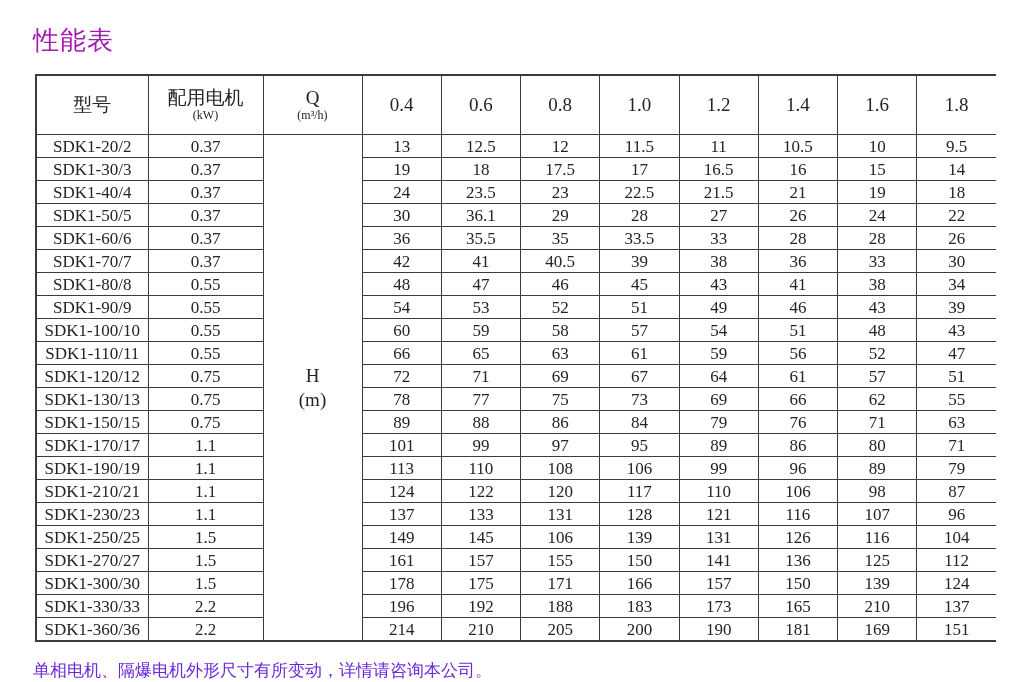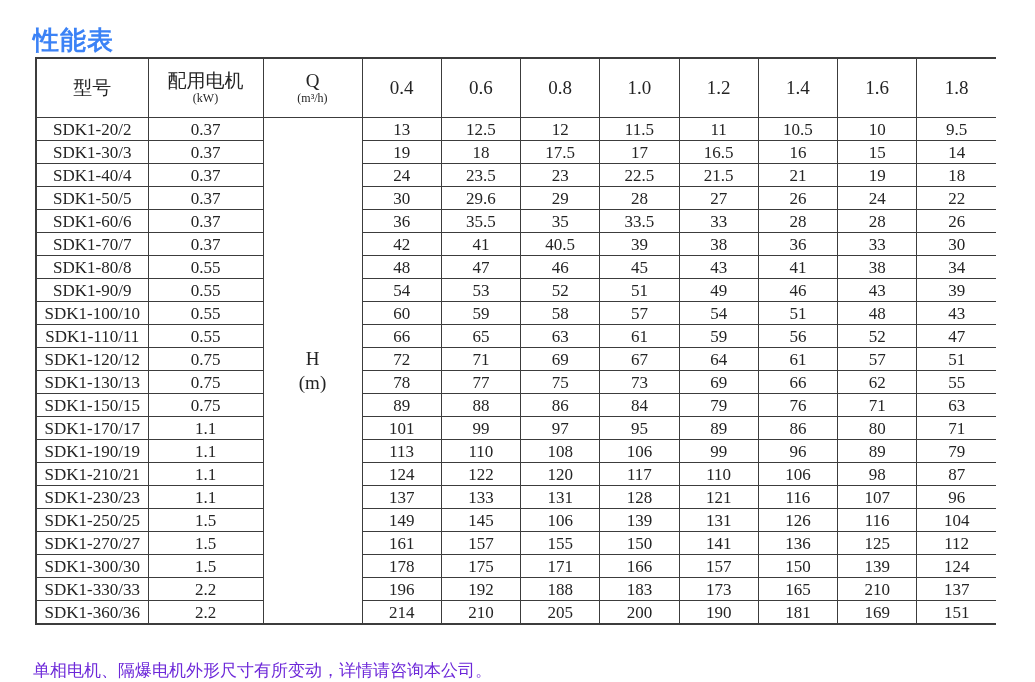--- a/index.html
+++ b/index.html
@@ -13,30 +13,30 @@
     position: relative;
     font-family: "Liberation Serif", "DejaVu Serif", serif;
     color: #222222;
     overflow: hidden;
   }
   .page-title {
     position: absolute;
     left: 33px;
     top: 5px;
     font-size: 26px;
-    font-weight: 700;
+    font-weight: 400;
     font-family: "DejaVu Sans", "Liberation Sans", sans-serif;
-    color: #3b82f6;
+    color: #a21caf;
     letter-spacing: 1px;
     margin-top: 18px;
   }
   table.perf {
     position: absolute;
     left: 35px;
-    top: 57px;
+    top: 74px;
     width: 961px;
     border-collapse: collapse;
     table-layout: fixed;
     border-top: 2px solid #3c3c3c;
     border-left: 2px solid #3c3c3c;
     border-bottom: 2px solid #3c3c3c;
     border-right: none;
     padding-left: 41px;
   }
   table.perf th, table.perf td {
@@ -149,21 +149,21 @@
         <td>22.5</td>
         <td>21.5</td>
         <td>21</td>
         <td>19</td>
         <td>18</td>
       </tr>
       <tr>
         <td>SDK1-50/5</td>
         <td>0.37</td>
         <td>30</td>
-        <td>29.6</td>
+        <td>36.1</td>
         <td>29</td>
         <td>28</td>
         <td>27</td>
         <td>26</td>
         <td>24</td>
         <td>22</td>
       </tr>
       <tr>
         <td>SDK1-60/6</td>
         <td>0.37</td>

